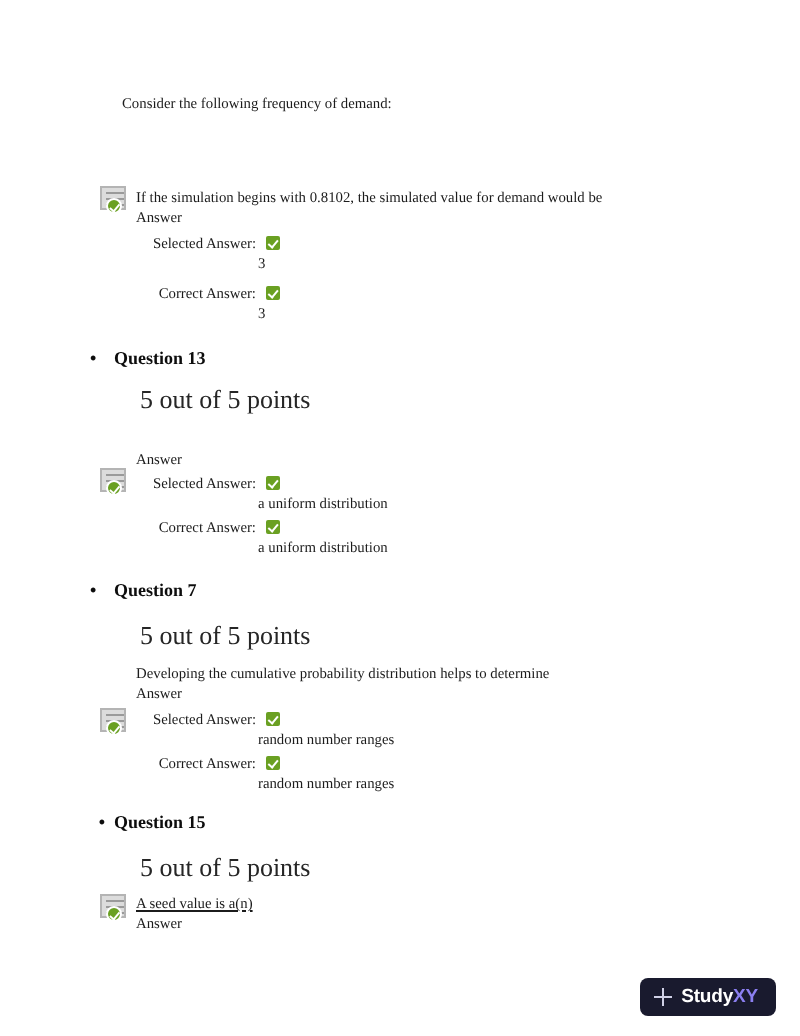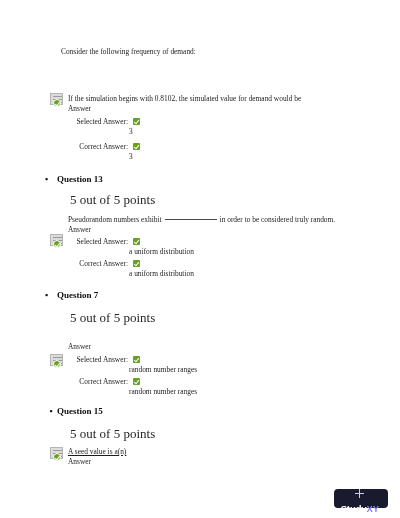--- a/index.html
+++ b/index.html
@@ -167,21 +167,20 @@
     position: absolute;
     right: 12px;
     bottom: 10px;
     height: 19px;
     padding: 0 9px 0 7px;
     background: #191a2e;
     border-radius: 4px;
     display: flex;
     align-items: center;
     gap: 5px;
-    flex-direction: column;
   }
   .watermark .plus {
     position: relative;
     width: 9px;
     height: 9px;
     flex: 0 0 auto;
   }
   .watermark .plus::before,
   .watermark .plus::after {
     content: "";
@@ -232,23 +231,20 @@
   <div class="qheading" style="left:45px; top:174px;">
     <span class="bullet">•</span><span>Question 13</span>
   </div>
   <div class="points" style="top:192px;">5 out of 5 points</div>
 
   <div class="doc-icon" style="left:50px; top:234px;">
     <span class="sheet"></span>
     <span class="badge"></span>
   </div>
 
-  <div class="qtext" style="left:68px; top:214px;">
-    <span>Pseudorandom numbers exhibit</span><span class="blankline"></span><span>in order to be considered truly random.</span>
-  </div>
   <div class="qtext" style="left:68px; top:224px;">Answer</div>
 
   <div class="ansrow" style="left:62px; top:237px;">
     <span class="anslabel">Selected Answer:</span><span class="checkbox-glyph"></span>
   </div>
   <div class="ansvalue" style="left:129px; top:247px;">a uniform distribution</div>
 
   <div class="ansrow" style="left:62px; top:259px;">
     <span class="anslabel">Correct Answer:</span><span class="checkbox-glyph"></span>
   </div>
@@ -257,20 +253,21 @@
   <div class="qheading" style="left:45px; top:290px;">
     <span class="bullet">•</span><span>Question 7</span>
   </div>
   <div class="points" style="top:310px;">5 out of 5 points</div>
 
   <div class="doc-icon" style="left:50px; top:354px;">
     <span class="sheet"></span>
     <span class="badge"></span>
   </div>
 
+  <div class="qtext" style="left:68px; top:331px;">Developing the cumulative probability distribution helps to determine</div>
   <div class="qtext" style="left:68px; top:341px;">Answer</div>
 
   <div class="ansrow" style="left:62px; top:355px;">
     <span class="anslabel">Selected Answer:</span><span class="checkbox-glyph"></span>
   </div>
   <div class="ansvalue" style="left:129px; top:365px;">random number ranges</div>
 
   <div class="ansrow" style="left:62px; top:377px;">
     <span class="anslabel">Correct Answer:</span><span class="checkbox-glyph"></span>
   </div>

